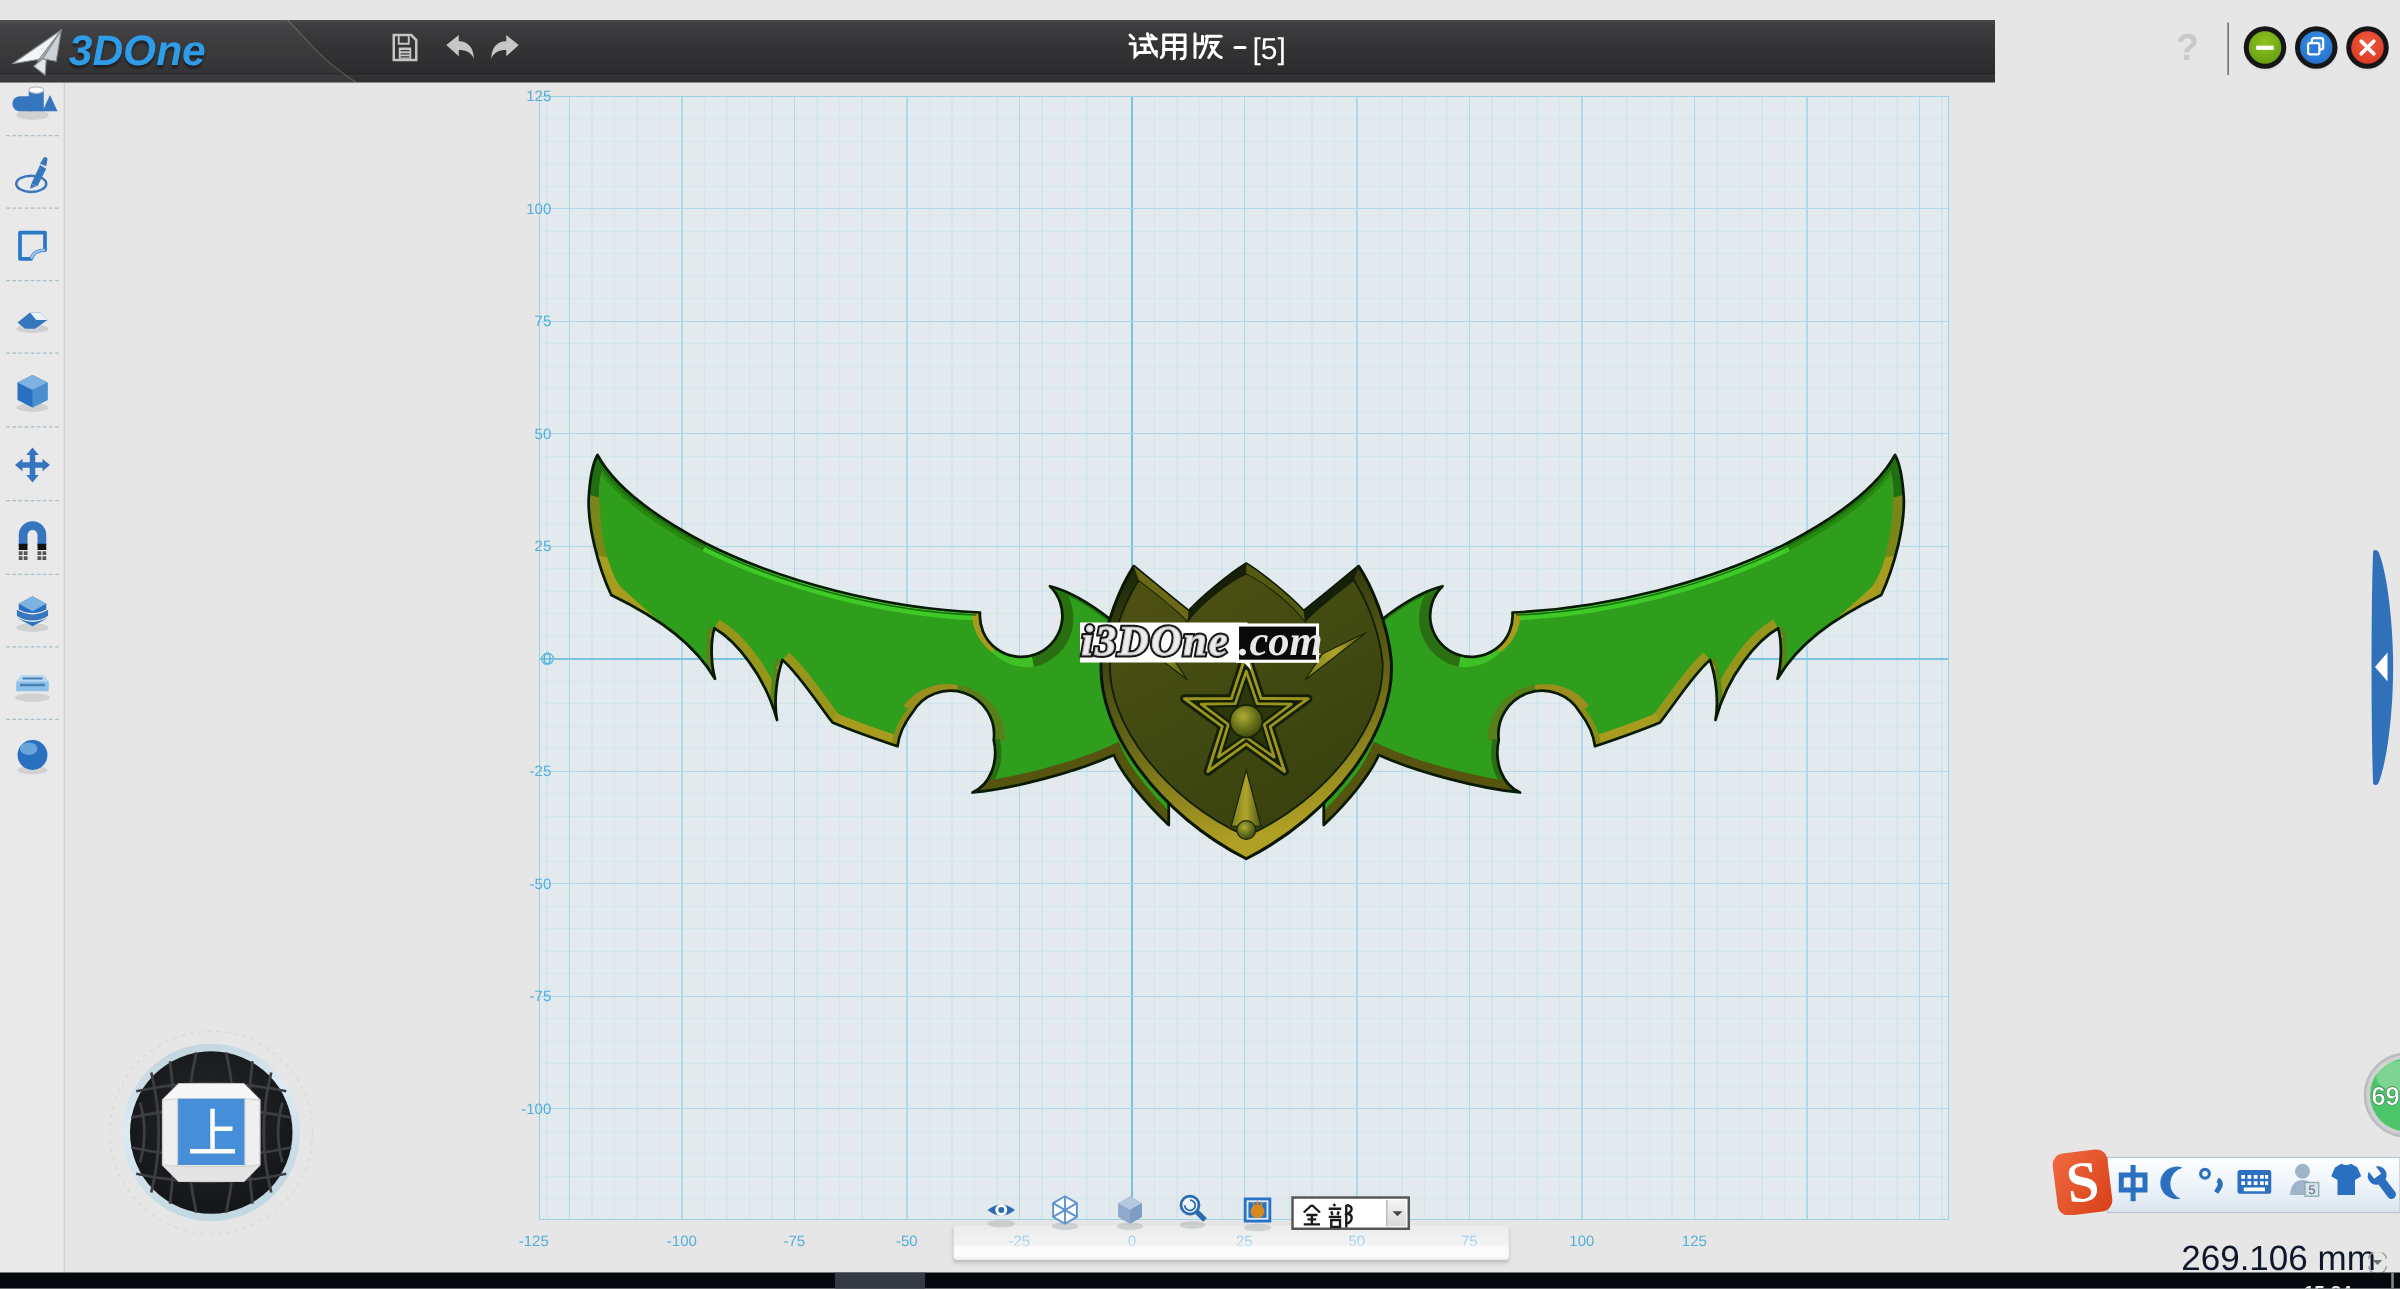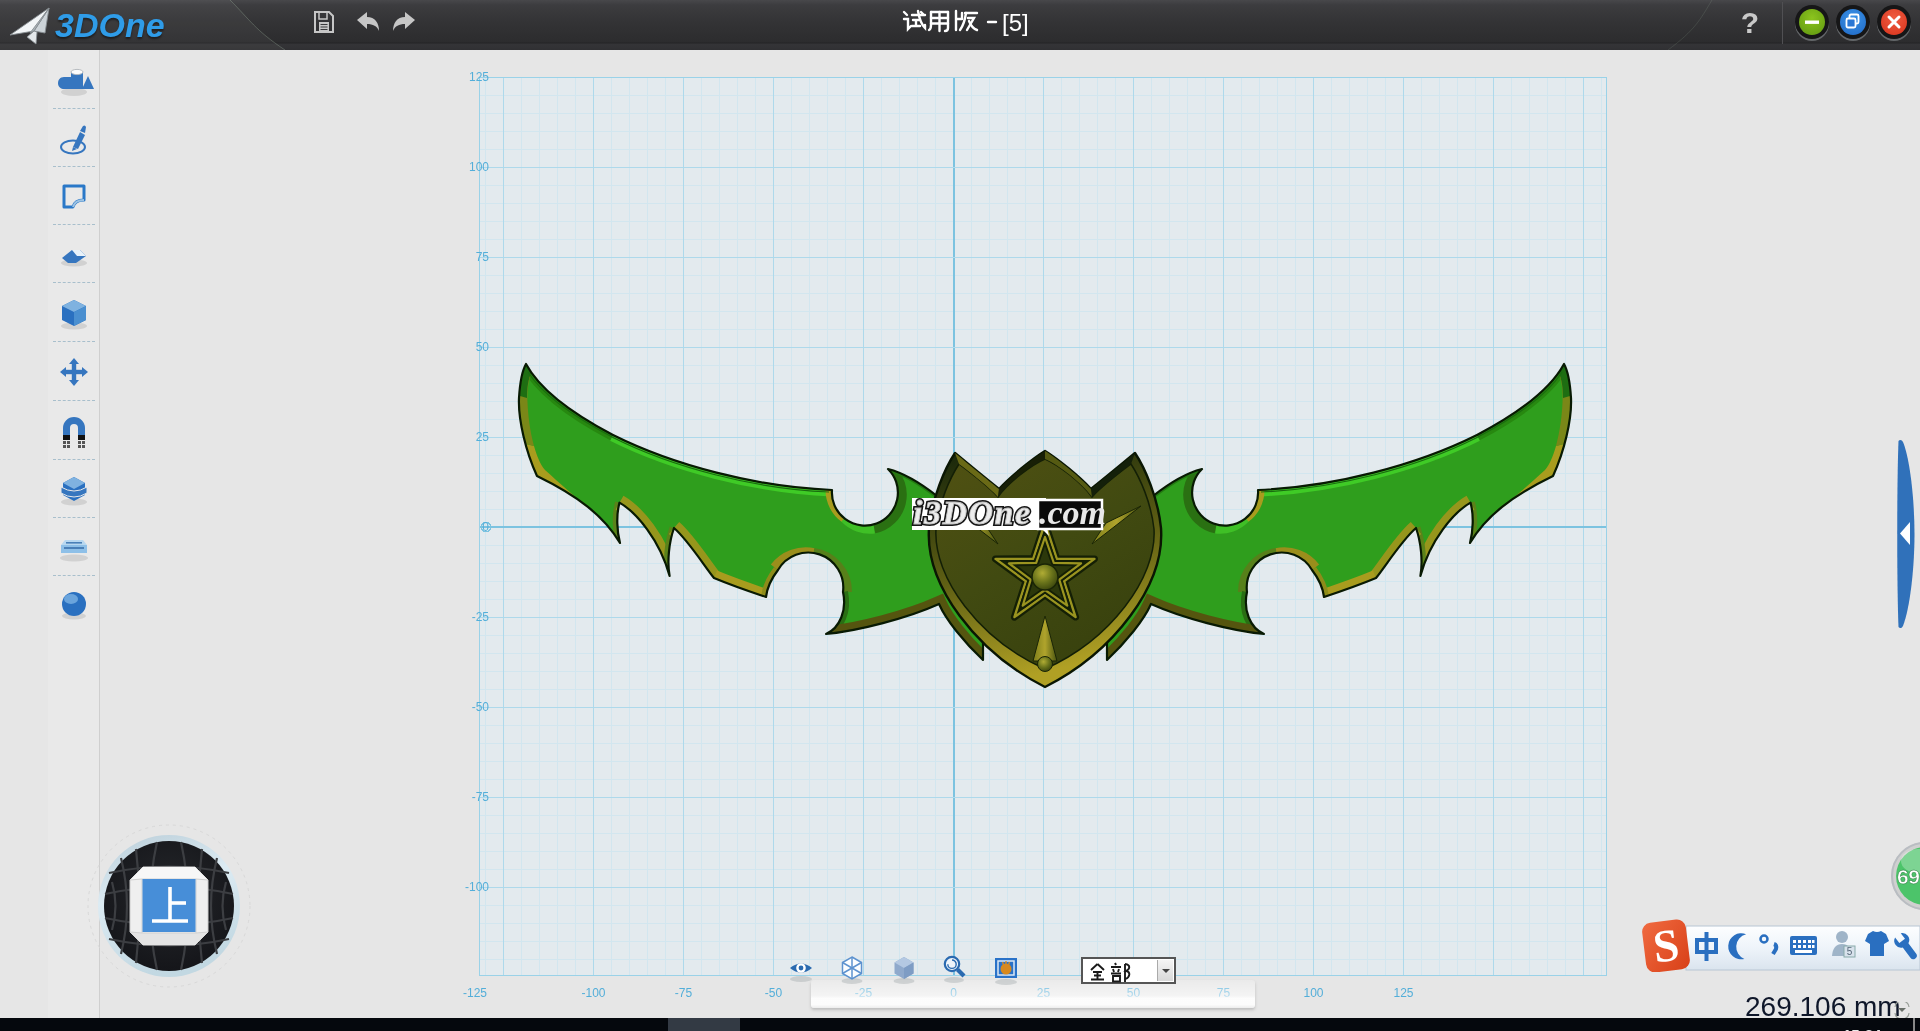--- a/index.html
+++ b/index.html
@@ -1,40 +1,40 @@
 <!DOCTYPE html>
 <html><head>
 <meta charset="utf-8">
 <style>
   * { margin:0; padding:0; box-sizing:border-box; }
   html,body { width:1920px; height:1031px; overflow:hidden; font-family:"Liberation Sans",sans-serif; }
   #stage { position:relative; width:1920px; height:1031px; background:#e6e6e6; }
 
   
-  #titlebar { position:absolute; left:0; top:0; width:1920px; height:50px;
+  #titlebar { position:absolute; left:0; top:16px; width:1596px; height:50px;
     background:linear-gradient(to bottom,#48484b 0%,#3c3c3f 10%,#333335 45%,#2c2c2e 84%,#232325 86%,#343437 88%,#303033 100%);
   }
   #logo3d { position:absolute; left:55px; top:6px; font-family:"Liberation Sans",sans-serif;
     font-size:34px; font-weight:bold; font-style:italic; color:#2f9ce8; letter-spacing:0px;
     text-shadow:0 2px 2px rgba(0,0,0,0.45);}
   #helpq { position:absolute; left:1736px; top:0px; width:28px; height:44px; color:#c9c9c9;
     font-size:30px; font-weight:bold; text-align:center; line-height:46px;}
   #wsep { position:absolute; left:1782px; top:2px; width:1px; height:42px; background:#505053; }
 
   .wbtn { position:absolute; top:5px; width:34px; height:34px; border-radius:50%;
      background:#161617; box-shadow:0 2px 0 rgba(200,210,215,0.35); }
   .wbtn .inner { position:absolute; left:4px; top:4px; width:26px; height:26px; border-radius:50%; }
   #btnmin { left:1795px; } #btnmax { left:1836px; } #btnclose { left:1877px; }
   #btnmin .inner { background:radial-gradient(circle at 50% 35%,#8cc41e,#5f9711); }
   #btnmax .inner { background:radial-gradient(circle at 50% 35%,#3b93e8,#1f68c4); }
   #btnclose .inner { background:radial-gradient(circle at 50% 35%,#ef5b40,#d8331c); }
   .wbtn svg { position:absolute; left:4px; top:4px; }
 
   
-  #canvas { position:absolute; left:0; top:50px; width:1676px; height:968px; background:#e6e6e6;margin-left:48px; }
+  #canvas { position:absolute; left:0; top:50px; width:1676px; height:968px; background:#e6e6e6; }
 
   
   #ltool { position:absolute; left:0; top:0; width:52px; height:968px; background:#e9e9e9;
     border-right:1px solid #cfcfcf; }
   .sep { position:absolute; left:5px; width:42px; border-top:1px dashed #a8bfcc; height:0; }
 
   
   #gridsvg { position:absolute; left:0px; top:0px; }
 
   

